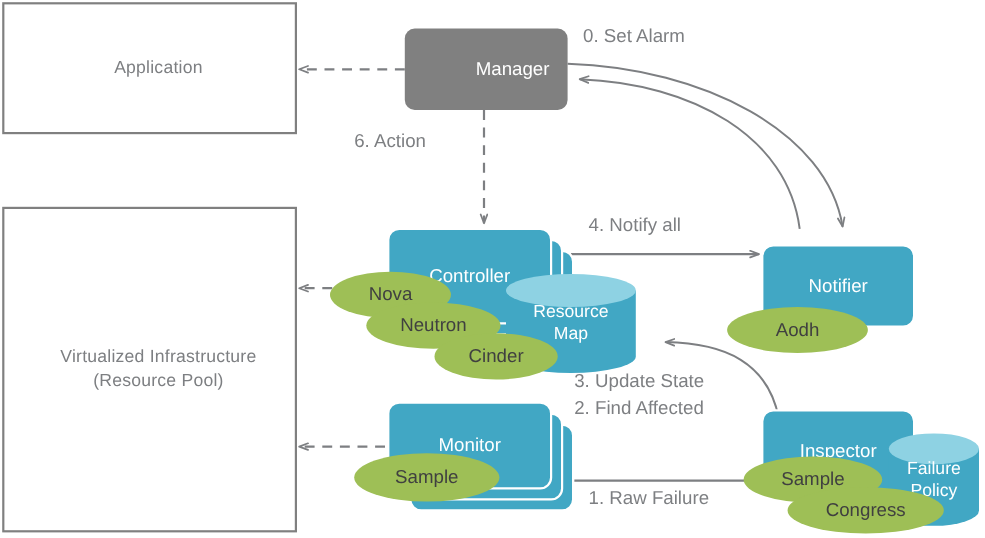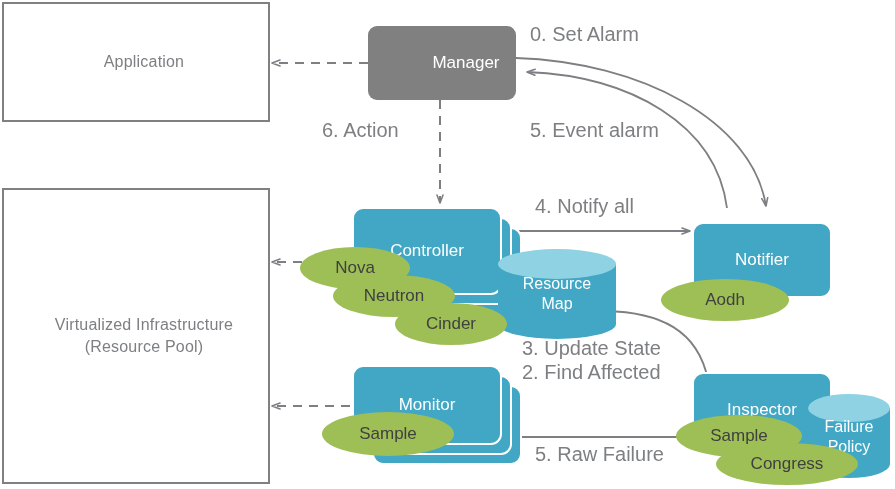--- a/index.html
+++ b/index.html
@@ -95,21 +95,21 @@
     width: 100%;
     text-align: center;
     color: #ffffff;
     font-size: 16px;
     line-height: 20px;
     pointer-events: none;
   }
   .edge-label {
     position: absolute;
     color: #7d7f82;
-    font-size: 20px;
+    font-size: 17px;
     white-space: nowrap;
   }
 </style>
 </head>
 <body>
 
 <div id="canvas">
 
   <svg class="layer" viewBox="0 0 895 489">
     <defs>
@@ -152,21 +152,21 @@
   <div class="mgr-box" style="left:368px; top:26px; width:148px; height:74px;">
     <span class="lbl">Manager</span>
   </div>
 
   <div class="node-box" style="left:372px; top:227px; width:150px; height:88px;"></div>
   <div class="node-box" style="left:362px; top:217px; width:150px; height:88px;"></div>
   <div class="node-box titled" style="left:352px; top:207px; width:150px; height:88px;">
     <span class="lbl">Controller</span>
   </div>
 
-  <div class="cyl" style="left:496px; top:248px; width:122px; height:92px;">
+  <div class="cyl" style="left:458px; top:248px; width:122px; height:92px;">
     <svg width="122" height="92" viewBox="0 0 122 92">
       <path d="M2,16 L2,76 A59,15 0 0 0 120,76 L120,16 Z" fill="#41a7c4"></path>
       <ellipse cx="61" cy="16" rx="59" ry="15" fill="#8ed2e3"></ellipse>
     </svg>
     <div class="cyl-lbl" style="top:26px;">Resource</div>
     <div class="cyl-lbl" style="top:46px;">Map</div>
   </div>
 
   <div class="pill" style="left:300px; top:247px; width:110px; height:42px;">
     <span class="lbl">Nova</span>
@@ -206,20 +206,19 @@
     <div class="cyl-lbl" style="top:44px;">Policy</div>
   </div>
   <div class="pill" style="left:676px; top:415px; width:126px; height:42px;">
     <span class="lbl">Sample</span>
   </div>
   <div class="pill" style="left:716px; top:443px; width:142px; height:42px;">
     <span class="lbl">Congress</span>
   </div>
 
   <div class="edge-label" style="left:530px; top:23px;">0. Set Alarm</div>
-  <div class="edge-label" style="left:530px; top:119px;">5. Event alarm</div>
   <div class="edge-label" style="left:322px; top:119px;">6. Action</div>
   <div class="edge-label" style="left:535px; top:195px;">4. Notify all</div>
   <div class="edge-label" style="left:522px; top:337px;">3. Update State</div>
   <div class="edge-label" style="left:522px; top:361px;">2. Find Affected</div>
-  <div class="edge-label" style="left:535px; top:443px;">5. Raw Failure</div>
+  <div class="edge-label" style="left:535px; top:443px;">1. Raw Failure</div>
 
 </div>
 
 </body></html>

